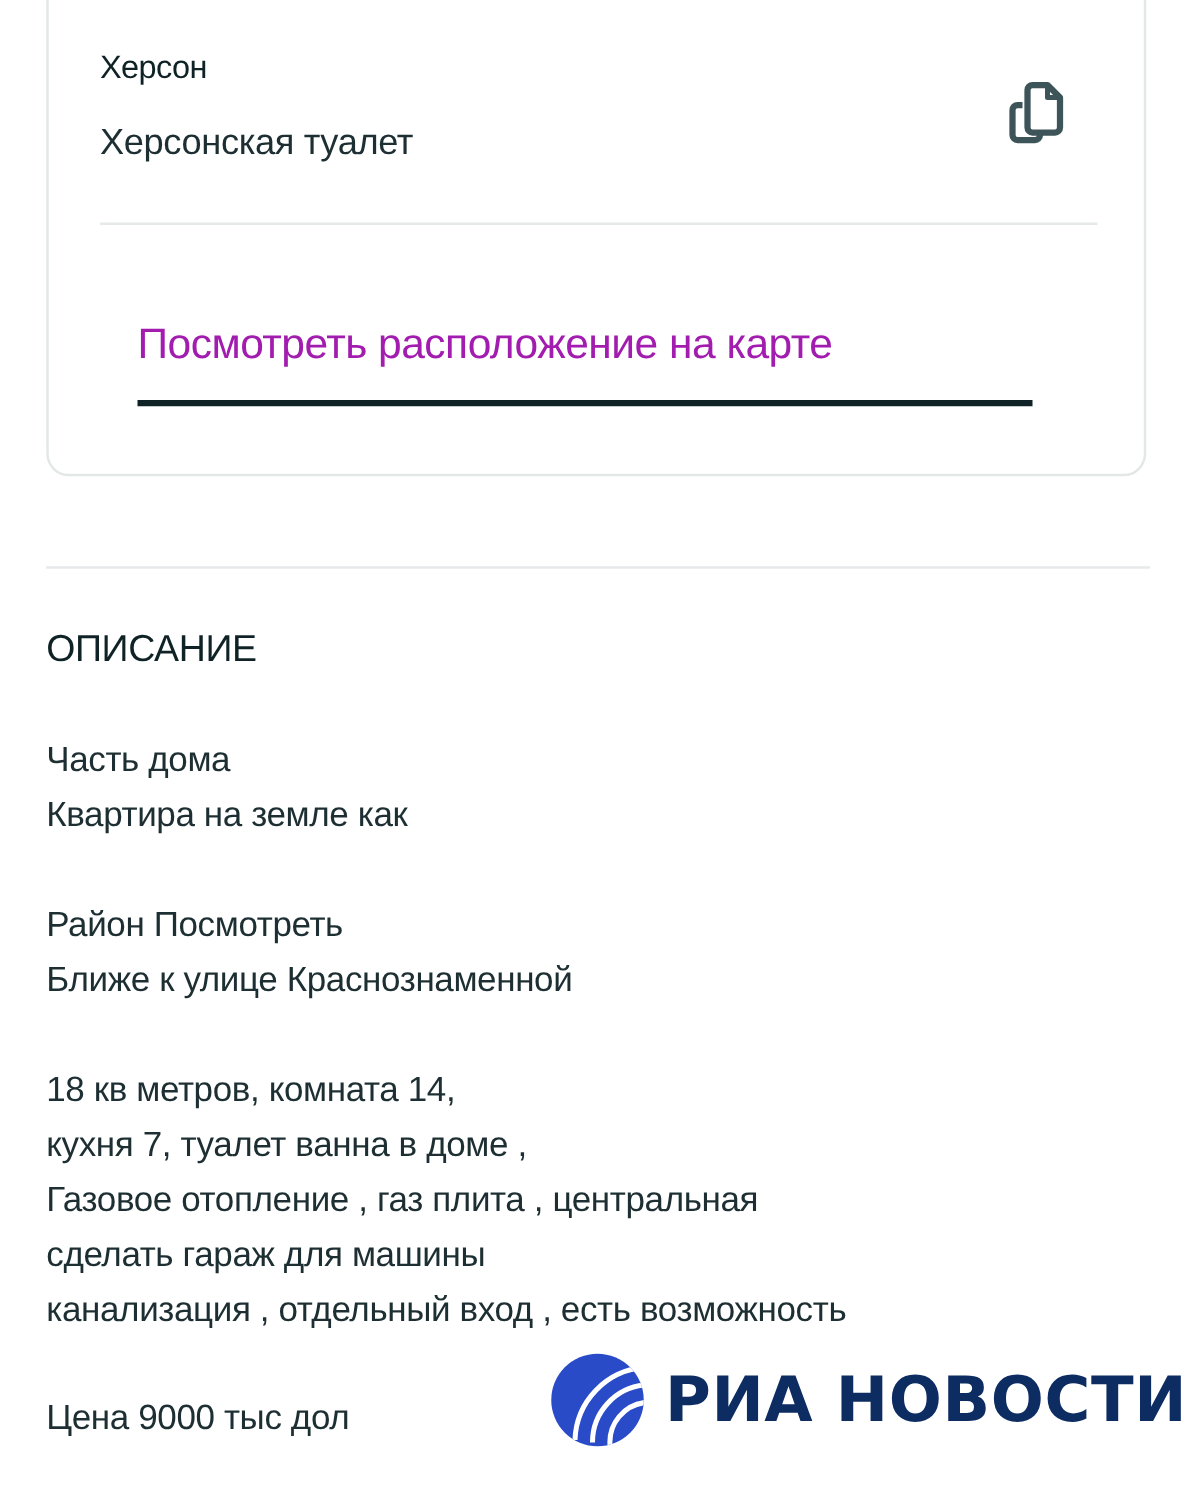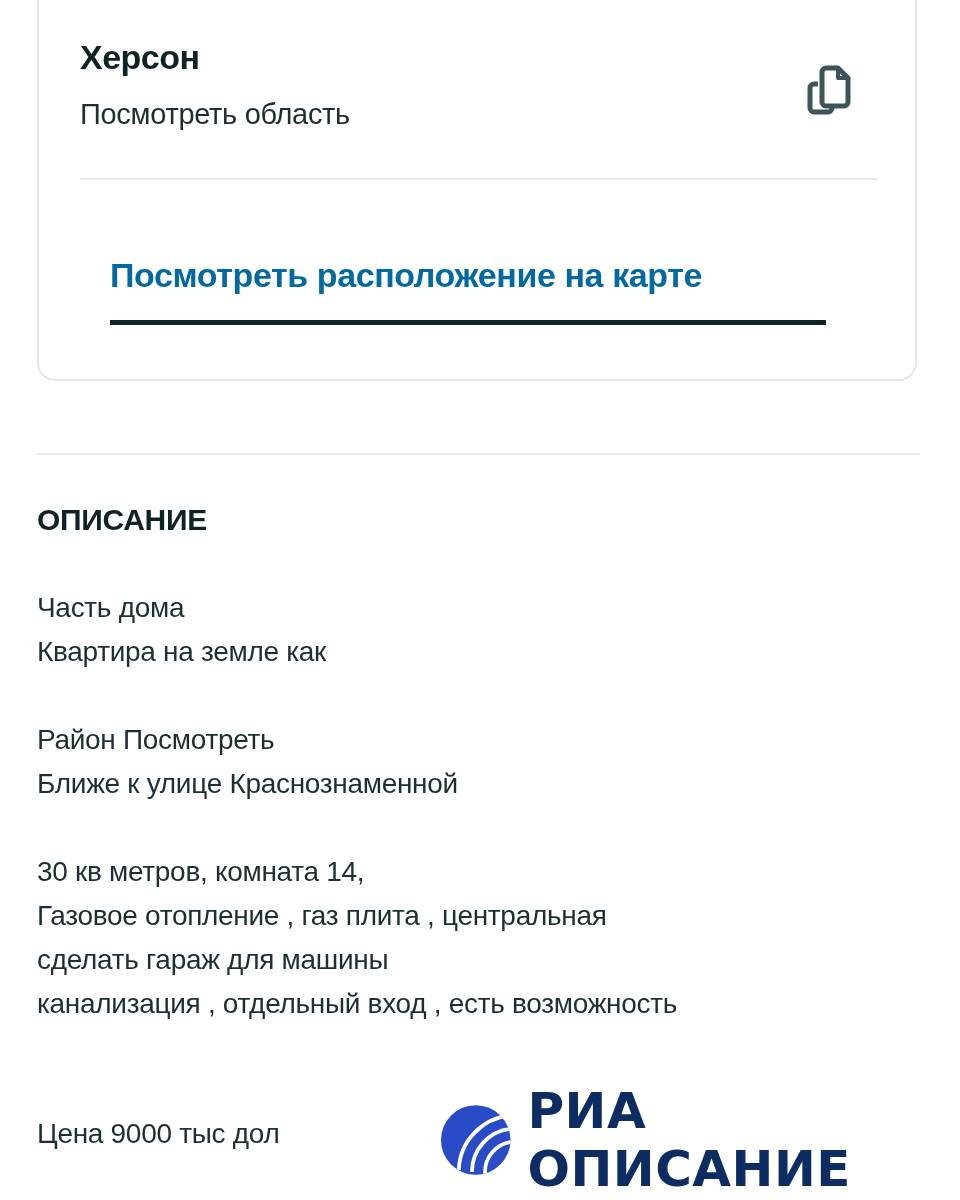--- a/index.html
+++ b/index.html
@@ -6,70 +6,70 @@
   body {
     width: 960px; height: 1200px; position: relative; overflow: hidden;
     font-family: "Liberation Sans", sans-serif; color: #14272a;
   }
   .card {
     position: absolute; left: 37px; top: -20px; width: 880px; height: 401px;
     border: 2px solid #e3e7e8; border-radius: 18px; box-sizing: border-box;
     background: #fff;
   }
   .city {
-    position: absolute; left: 80px; top: 38px; font-size: 34px; font-weight: bold;
+    position: absolute; left: 80px; top: 38px; font-size: 26px; font-weight: normal;
     color: #0f2326; letter-spacing: -0.5px;
   }
   .region {
     position: absolute; left: 80px; top: 98px; font-size: 29px; color: #1d2f32;
     letter-spacing: -0.3px;
   }
   .copy-btn {
     position: absolute; left: 800px; top: 60px; width: 56px; height: 60px;
     cursor: pointer;
   }
   .card-divider {
     position: absolute; left: 80px; top: 178px; width: 798px; height: 2px;
     background: #e6e9ea;
   }
   .map-link {
-    position: absolute; left: 110px; top: 256px; font-size: 34px; font-weight: bold;
-    color: #0369a1; letter-spacing: -0.4px; cursor: pointer; white-space: nowrap;
+    position: absolute; left: 110px; top: 256px; font-size: 34px; font-weight: normal;
+    color: #a21caf; letter-spacing: -0.4px; cursor: pointer; white-space: nowrap;
   }
   .map-underline {
     position: absolute; left: 110px; top: 320px; width: 716px; height: 5px;
     background: #0f2326;
   }
   .section-divider {
     position: absolute; left: 37px; top: 453px; width: 883px; height: 2px;
     background: #e6e9ea;
   }
   .section-title {
-    position: absolute; left: 37px; top: 503px; font-size: 30px; font-weight: bold;
+    position: absolute; left: 37px; top: 503px; font-size: 30px; font-weight: normal;
     color: #0f2326; letter-spacing: -0.3px;
   }
   .desc {
     position: absolute; left: 37px; font-size: 28px; color: #1d2f32;
     line-height: 44px; letter-spacing: -0.3px; white-space: nowrap;
   }
   .logo {
     position: absolute; left: 440px; top: 1082px; display: flex; align-items: center;
   }
   .logo-text {
     font-size: 50px; font-weight: bold; color: #0d2c62; margin-left: 16px;
     letter-spacing: 0.5px; font-family: "DejaVu Sans", sans-serif;
   }
 </style>
 </head>
 <body>
 
 <div class="card"></div>
 
 <div class="city">Херсон</div>
-<div class="region">Посмотреть область</div>
+<div class="region">Херсонская туалет</div>
 
 <div class="copy-btn">
   <svg width="56" height="60" viewBox="0 0 56 60">
     <path d="M18 24 h-4 a4 4 0 0 0 -4 4 v20 a4 4 0 0 0 4 4 h14 a4 4 0 0 0 4 -4 v-2" fill="none" stroke="#3d5558" stroke-width="5" stroke-linejoin="round"></path>
     <path d="M22 12 a4 4 0 0 1 4 -4 h12 l10 10 v24 a4 4 0 0 1 -4 4 h-18 a4 4 0 0 1 -4 -4 z" fill="none" stroke="#3d5558" stroke-width="5" stroke-linejoin="round"></path>
     <path d="M38 8 v10 h10" fill="none" stroke="#3d5558" stroke-width="4" stroke-linejoin="round"></path>
   </svg>
 </div>
 
 <div class="card-divider"></div>
@@ -85,21 +85,22 @@
   <div>Часть дома</div>
   <div>Квартира на земле как</div>
 </div>
 
 <div class="desc" style="top:718px">
   <div>Район Посмотреть</div>
   <div>Ближе к улице Краснознаменной</div>
 </div>
 
 <div class="desc" style="top:850px">
-  <div>30 кв метров, комната 14,</div>
+  <div>18 кв метров, комната 14,</div>
+  <div>кухня 7, туалет ванна в доме ,</div>
   <div>Газовое отопление , газ плита , центральная</div>
   <div>сделать гараж для машины</div>
   <div>канализация , отдельный вход , есть возможность</div>
 </div>
 
 <div class="desc" style="top:1112px">
   <div>Цена 9000 тыс дол</div>
 </div>
 
 <div class="logo">
@@ -109,14 +110,14 @@
           <circle cx="38" cy="38" r="37"></circle>
         </clipPath>
     </defs>
     <circle cx="38" cy="38" r="37" fill="#2a4bc8"></circle>
     <g clip-path="url(#gc)" fill="none" stroke="#ffffff" stroke-width="4">
       <path d="M20 70 A60 60 0 0 1 76 12"></path>
       <path d="M34 72 A46 46 0 0 1 76 26"></path>
       <path d="M48 74 A32 32 0 0 1 76 40"></path>
     </g>
   </svg>
-  <span class="logo-text">РИА ОПИСАНИЕ</span>
+  <span class="logo-text">РИА НОВОСТИ</span>
 </div>
 
 </body></html>

